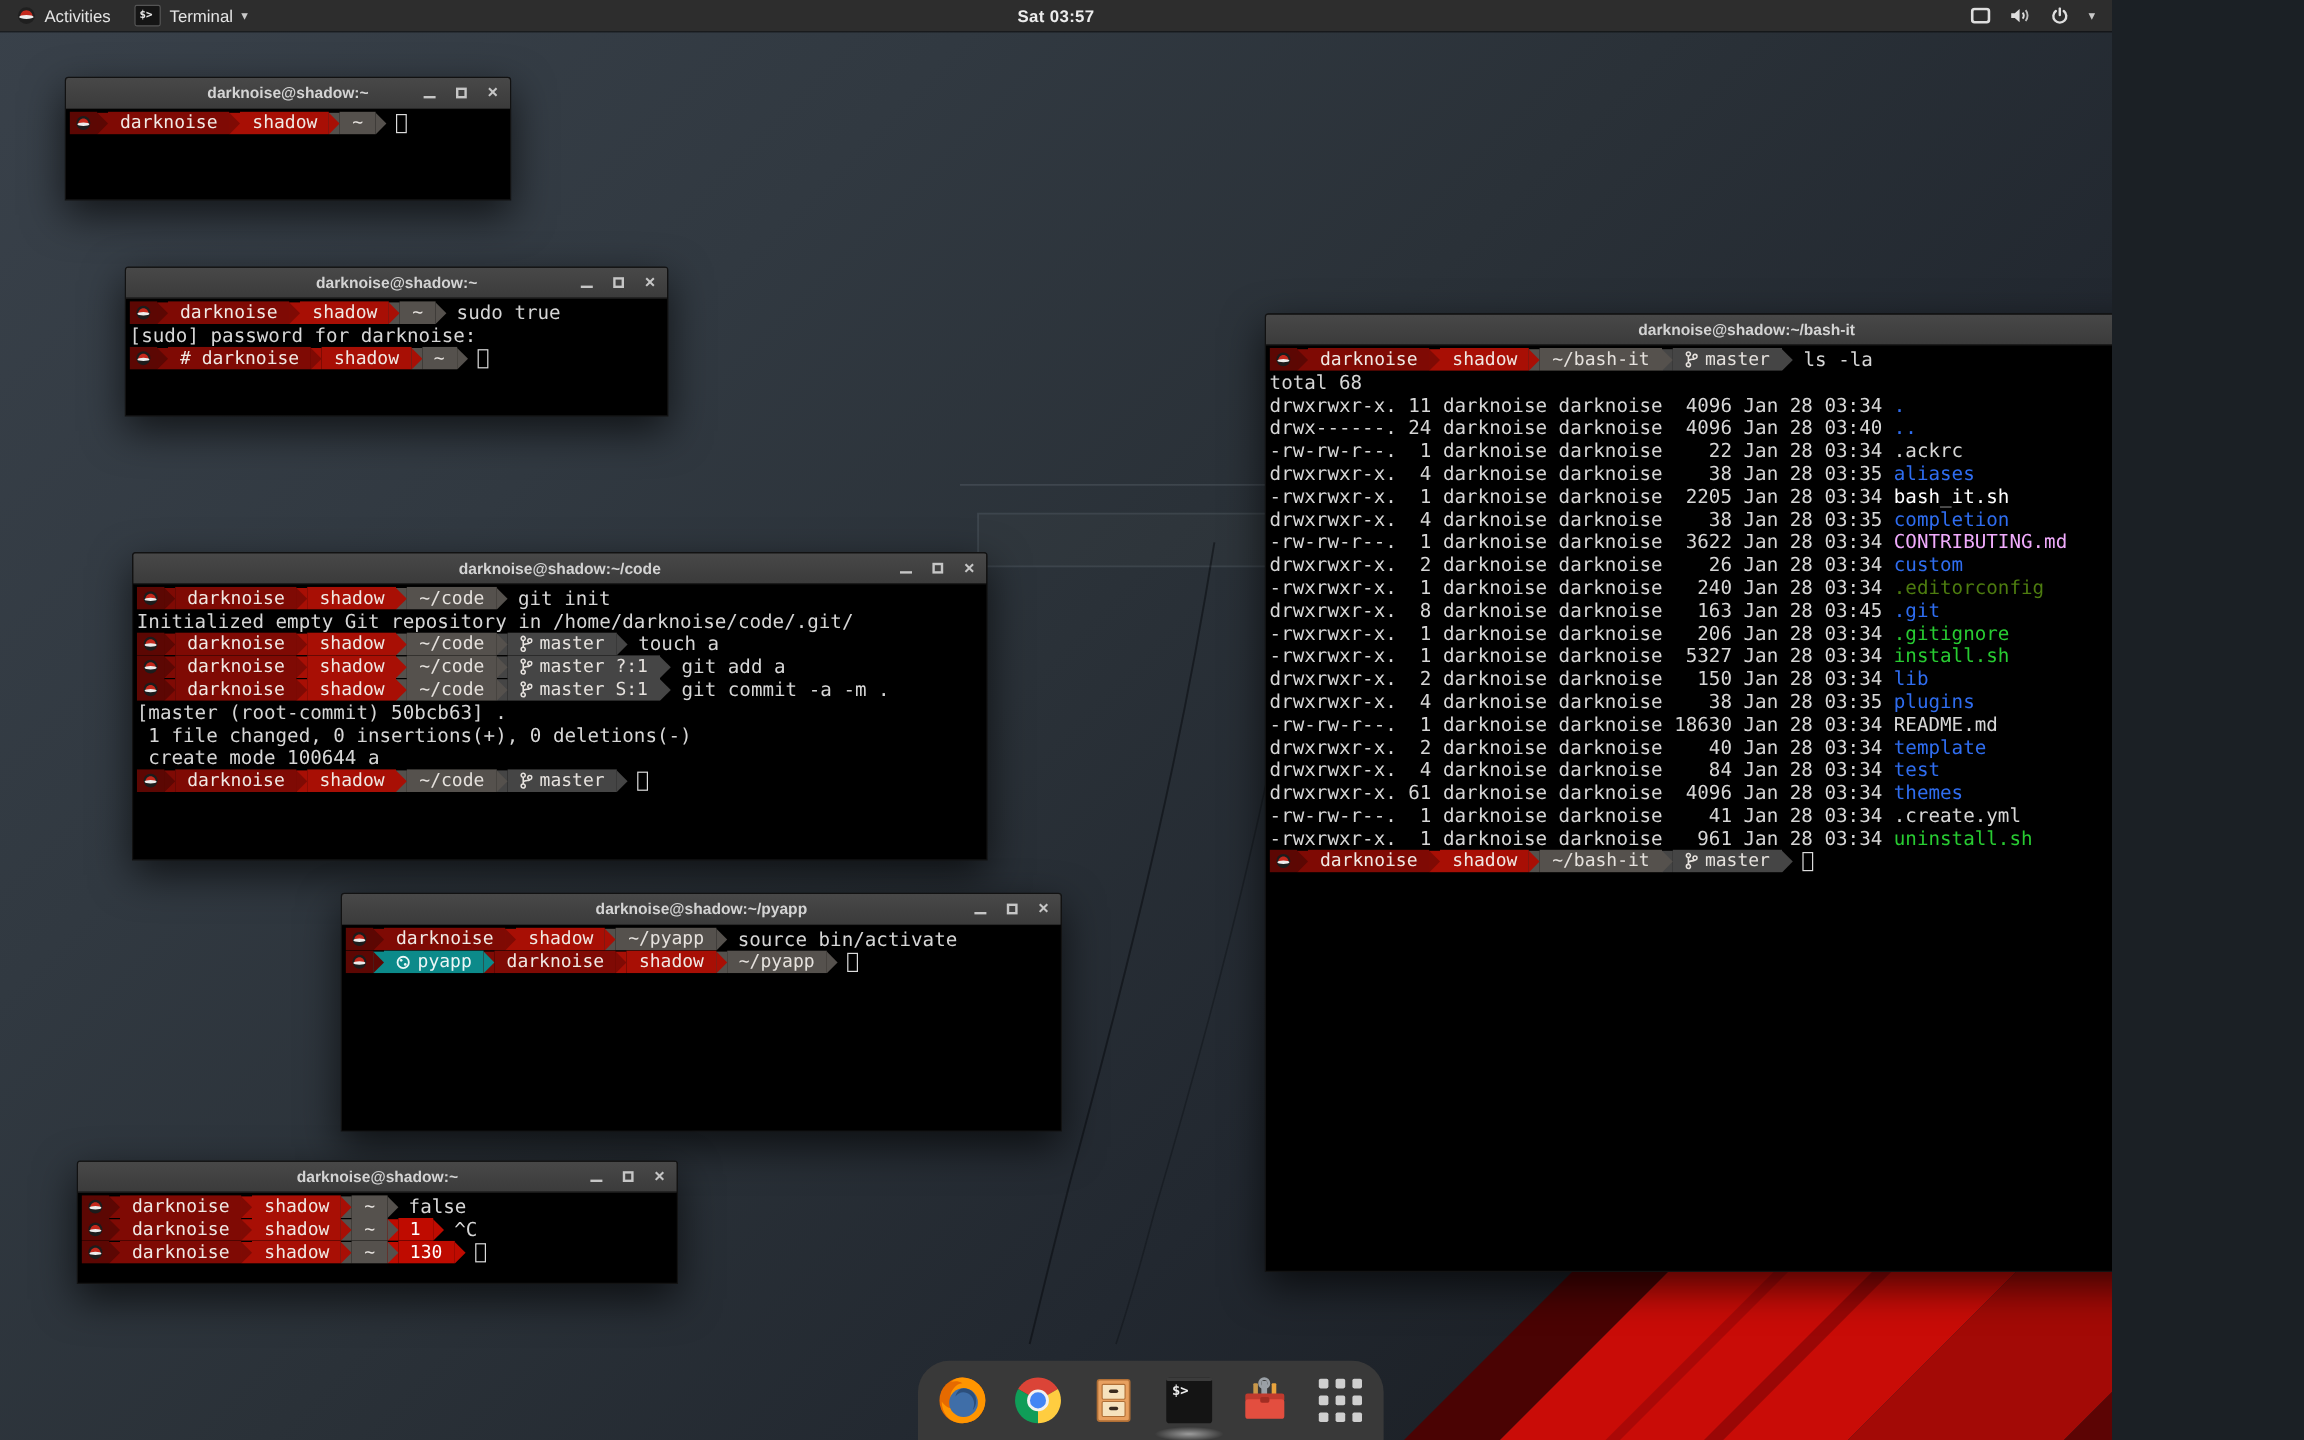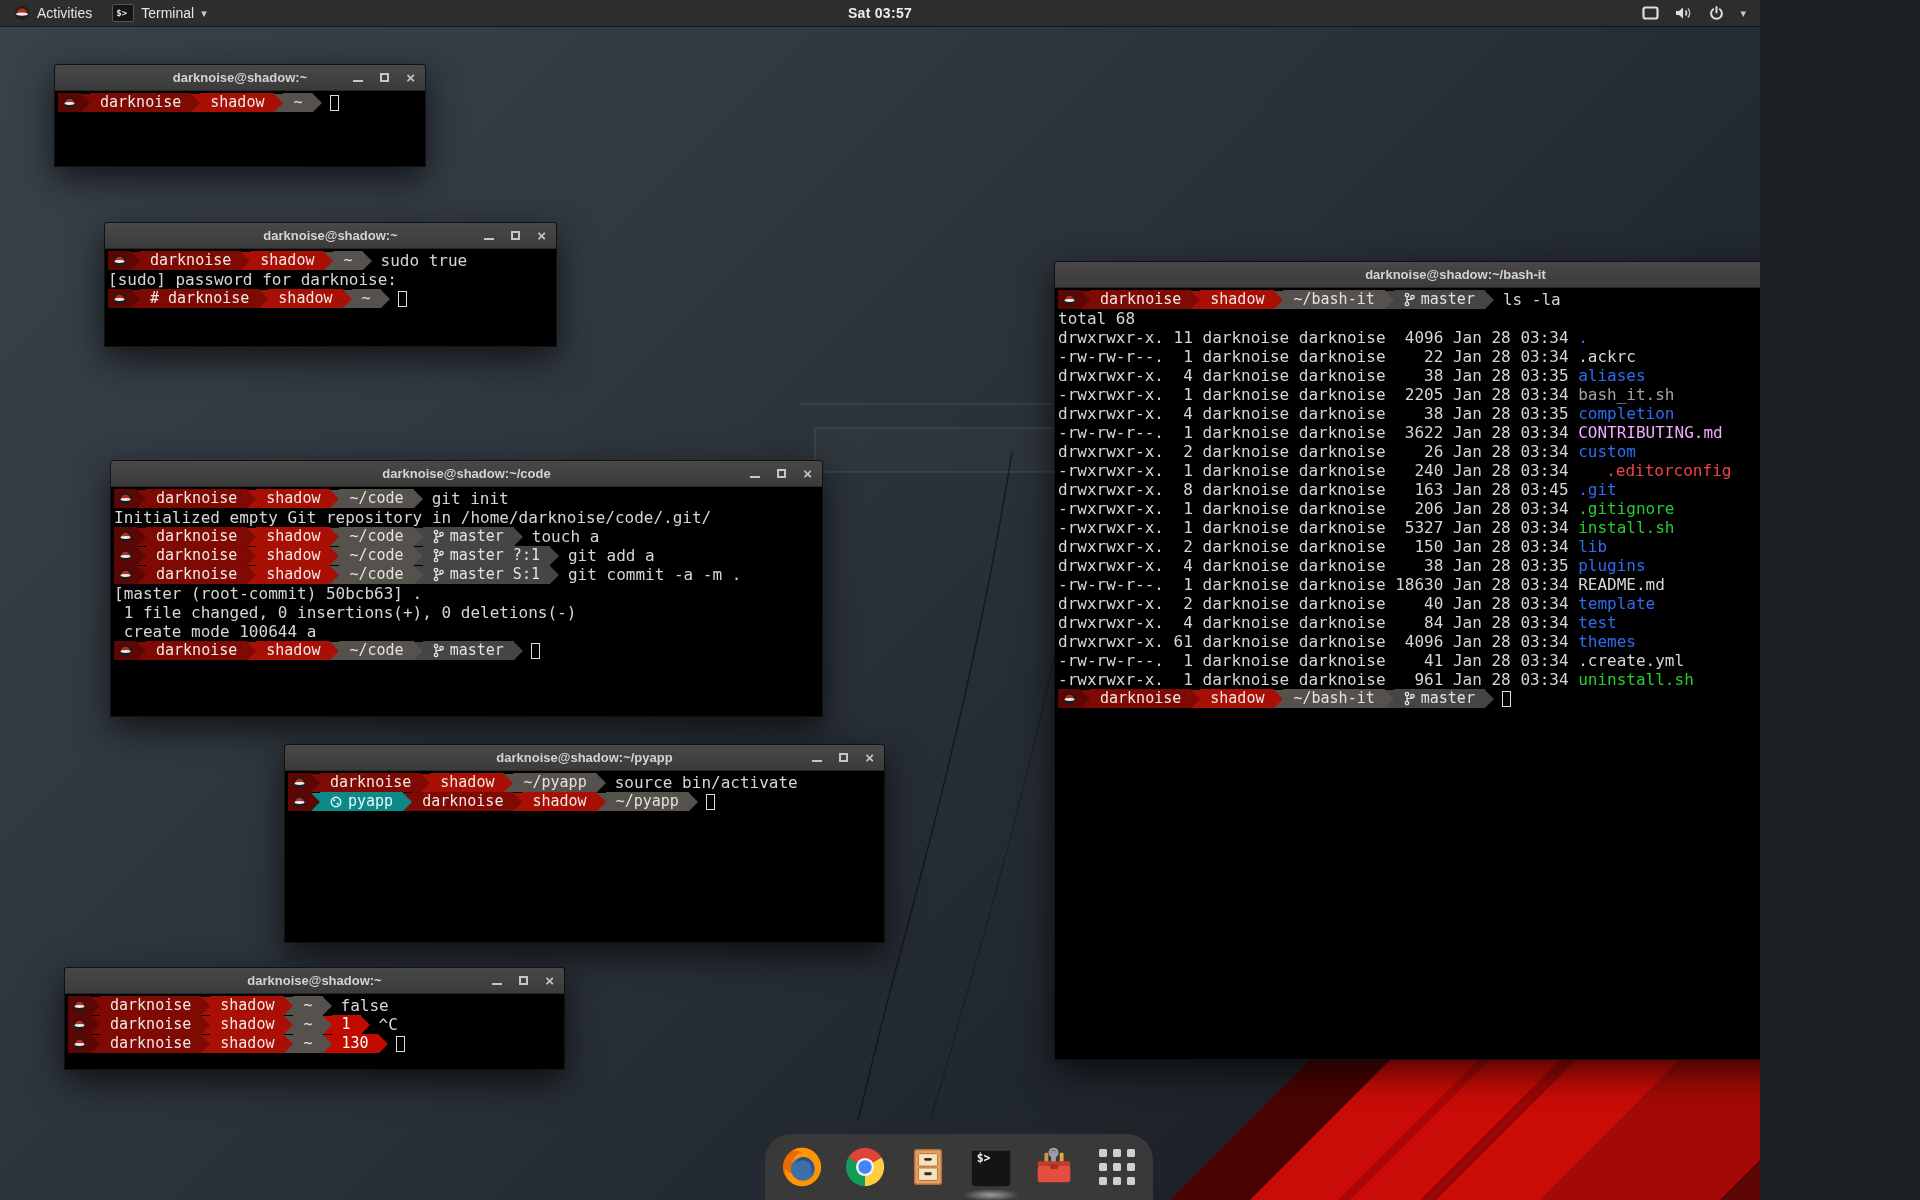--- a/index.html
+++ b/index.html
@@ -291,27 +291,28 @@
                   <path d="M2.2 7.4 c0-2.6 1.9-4.6 4.3-4.6 s4.3 2 4.3 4.6" fill="#c4281c"></path>
                   <ellipse cx="6.5" cy="7.5" rx="5" ry="1.4" fill="#ececec"></ellipse>
                 </svg></span></span><span class="pl-arrow" style="border-left-color: rgb(92, 7, 3); background: rgb(127, 10, 4);"></span><span class="pl-seg k-user" style="background: rgb(127, 10, 4); color: rgb(240, 233, 228);">darknoise</span><span class="pl-arrow" style="border-left-color: rgb(127, 10, 4); background: rgb(168, 15, 5);"></span><span class="pl-seg k-host" style="background: rgb(168, 15, 5); color: rgb(240, 233, 228);">shadow</span><span class="pl-arrow" style="border-left-color: rgb(168, 15, 5); background: rgb(85, 81, 77);"></span><span class="pl-seg k-path" style="background: rgb(85, 81, 77); color: rgb(230, 226, 222);">~/bash-it</span><span class="pl-arrow" style="border-left-color: rgb(85, 81, 77); background: rgb(69, 69, 69);"></span><span class="pl-seg k-git" style="background: rgb(69, 69, 69); color: rgb(230, 226, 222);"><span style="display: inline-flex;"><svg width="11" height="15" viewBox="0 0 11 15" fill="none" stroke="#e6e2de" stroke-width="1.3">
                   <circle cx="3" cy="3" r="1.7"></circle>
                   <circle cx="3" cy="12" r="1.7"></circle>
                   <circle cx="8.5" cy="5" r="1.7"></circle>
                   <path d="M3 4.7 V10.3 M3 9 C3 6.6 8.5 8 8.5 6.7"></path>
                 </svg></span>master</span><span class="pl-arrow" style="border-left-color: rgb(69, 69, 69); background: transparent;"></span><span class="cmd">ls -la</span></div>
           <div class="line out">total 68</div>
           <div class="line out"><span>drwxrwxr-x. 11 darknoise darknoise  4096 Jan 28 03:34 </span><span style="color: rgb(47, 109, 240);">.</span></div>
+          <div class="line out"><span>drwx------. 24 darknoise darknoise  4096 Jan 28 03:40 </span><span style="color: rgb(47, 109, 240);">..</span></div>
           <div class="line out"><span>-rw-rw-r--.  1 darknoise darknoise    22 Jan 28 03:34 </span><span style="color: rgb(214, 214, 214);">.ackrc</span></div>
           <div class="line out"><span>drwxrwxr-x.  4 darknoise darknoise    38 Jan 28 03:35 </span><span style="color: rgb(47, 109, 240);">aliases</span></div>
-          <div class="line out"><span>-rwxrwxr-x.  1 darknoise darknoise  2205 Jan 28 03:34 </span><span style="color: #a3a3a3;">bash_it.sh</span></div>
+          <div class="line out"><span>-rwxrwxr-x.  1 darknoise darknoise  2205 Jan 28 03:34 </span><span style="color: #ffffff;">bash_it.sh</span></div>
           <div class="line out"><span>drwxrwxr-x.  4 darknoise darknoise    38 Jan 28 03:35 </span><span style="color: rgb(47, 109, 240);">completion</span></div>
           <div class="line out"><span>-rw-rw-r--.  1 darknoise darknoise  3622 Jan 28 03:34 </span><span style="color: #f0abfc;">CONTRIBUTING.md</span></div>
           <div class="line out"><span>drwxrwxr-x.  2 darknoise darknoise    26 Jan 28 03:34 </span><span style="color: rgb(47, 109, 240);">custom</span></div>
-          <div class="line out"><span>-rwxrwxr-x.  1 darknoise darknoise   240 Jan 28 03:34 </span><span style="color: #ef4444; margin-left: 28px;">.editorconfig</span></div>
+          <div class="line out"><span>-rwxrwxr-x.  1 darknoise darknoise   240 Jan 28 03:34 </span><span style="color: #4d7c0f;">.editorconfig</span></div>
           <div class="line out"><span>drwxrwxr-x.  8 darknoise darknoise   163 Jan 28 03:45 </span><span style="color: rgb(47, 109, 240);">.git</span></div>
           <div class="line out"><span>-rwxrwxr-x.  1 darknoise darknoise   206 Jan 28 03:34 </span><span style="color: rgb(40, 204, 50);">.gitignore</span></div>
           <div class="line out"><span>-rwxrwxr-x.  1 darknoise darknoise  5327 Jan 28 03:34 </span><span style="color: rgb(40, 204, 50); text-align: center;">install.sh</span></div>
           <div class="line out"><span>drwxrwxr-x.  2 darknoise darknoise   150 Jan 28 03:34 </span><span style="color: rgb(47, 109, 240);">lib</span></div>
           <div class="line out"><span>drwxrwxr-x.  4 darknoise darknoise    38 Jan 28 03:35 </span><span style="color: rgb(47, 109, 240);">plugins</span></div>
           <div class="line out"><span>-rw-rw-r--.  1 darknoise darknoise 18630 Jan 28 03:34 </span><span style="color: rgb(214, 214, 214);">README.md</span></div>
           <div class="line out"><span>drwxrwxr-x.  2 darknoise darknoise    40 Jan 28 03:34 </span><span style="color: rgb(47, 109, 240);">template</span></div>
           <div class="line out"><span>drwxrwxr-x.  4 darknoise darknoise    84 Jan 28 03:34 </span><span style="color: rgb(47, 109, 240);">test</span></div>
           <div class="line out"><span>drwxrwxr-x. 61 darknoise darknoise  4096 Jan 28 03:34 </span><span style="color: rgb(47, 109, 240);">themes</span></div>
           <div class="line out"><span>-rw-rw-r--.  1 darknoise darknoise    41 Jan 28 03:34 </span><span style="color: rgb(214, 214, 214);">.create.yml</span></div>

